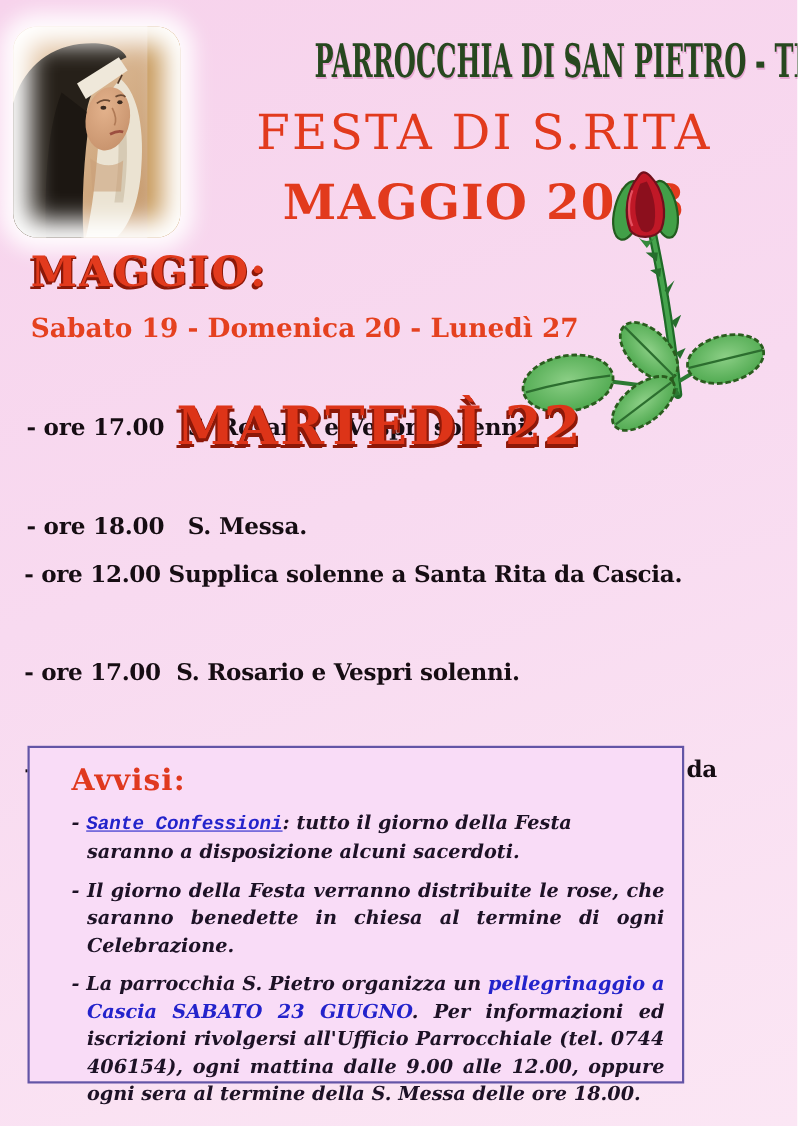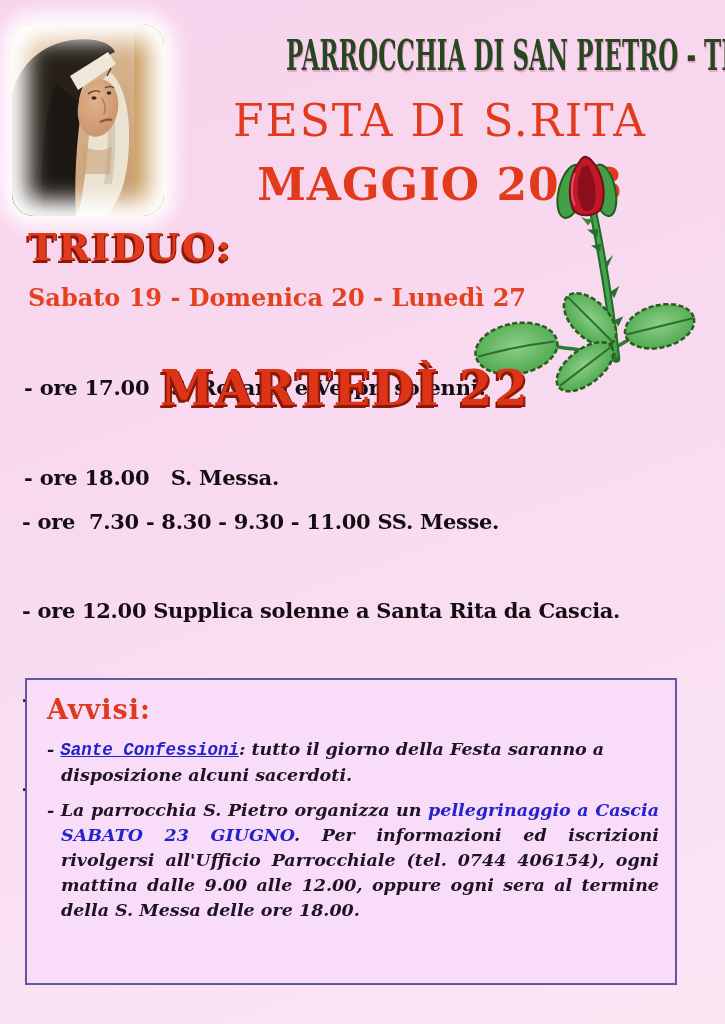--- a/index.html
+++ b/index.html
@@ -41,23 +41,23 @@
   
   .martedi-heading{position:absolute;left:135px;top:360px;width:420px;text-align:center;
     font-size:48px;font-weight:bold;color:#dd3418;letter-spacing:2px;white-space:nowrap;
     text-shadow:-2px 3px 0 #8d1808,2px 2px 0 #8d1808;}
 
   .schedule{position:absolute;left:22px;top:448px;font-size:21px;font-weight:bold;
     color:#160d13;line-height:29.5px;white-space:pre;letter-spacing:-0.3px;}
   .schedule .indent{padding-left:118px;}
 
   
-  .avvisi-box{position:absolute;left:25px;top:678px;width:652px;height:307px;
+  .avvisi-box{position:absolute;left:25px;top:678px;width:597px;height:307px;
     box-sizing:border-box;border:2px solid #6355a6;background:#f9dcf7;
-    padding:10px 16px 0 14px;}
+    padding:10px 16px 0 32px;}
   .avvisi-heading{font-size:27px;font-weight:bold;color:#e0391f;letter-spacing:1px;
     margin:4px 0 12px 6px;}
   .av-item{font-style:italic;font-weight:bold;color:#1d1226;font-size:17.5px;
     line-height:25px;margin:0 0 10px 0;padding-left:20px;text-indent:-14px;}
   .just{text-align:justify;}
   .blue{color:#2323cb;}
   .link-underline{text-decoration:underline;font-family:Liberation Mono, monospace;}
 </style>
 </head>
 <body>
@@ -137,40 +137,40 @@
       <ellipse cx="104" cy="38" rx="12" ry="27" transform="rotate(14 104 38)" fill="#42a048" stroke="#235c1f" stroke-width="2"></ellipse>
       <ellipse cx="137" cy="37" rx="11" ry="26" transform="rotate(-12 137 37)" fill="#42a048" stroke="#235c1f" stroke-width="2"></ellipse>
 
       <path d="M113,8 C103,20 100,40 106,56 C112,64 128,64 134,55 C139,42 137,20 124,7 C119,2 116,3 113,8 Z" fill="#c01827" stroke="#70101c" stroke-width="2"></path>
       <path d="M115,14 C109,28 109,44 116,56 C121,60 127,57 128,49 C130,34 126,21 121,12 Z" fill="#8c0f1d"></path>
       <path d="M108,20 C104,30 104,44 108,52" stroke="#e65060" stroke-width="2" fill="none"></path>
       <path d="M110,58 C116,68 126,68 132,58 L121,72 Z" fill="#35893c"></path>
     </svg>
   </div>
 
-  <div class="triduo-heading">TRIDUO:</div>
+  <div class="triduo-heading">MAGGIO:</div>
   <div class="triduo-dates">Sabato 19 - Domenica 20 - Lunedì 27</div>
   <div class="triduo-lines">
     <div>- ore 17.00   S. Rosario e Vespri solenni.</div>
     <div>- ore 18.00   S. Messa.</div>
   </div>
 
   <div class="martedi-heading">MARTEDÌ 22</div>
   <div class="schedule">
-    <div>- ore  7.30 - 8.30 - 9.30 - 11.00 SS. Messe.</div>
     <div>- ore 12.00 Supplica solenne a Santa Rita da Cascia.</div>
     <div>- ore 17.00  S. Rosario e Vespri solenni.</div>
     <div>- ore 18.00 Concelebrazione Eucaristica  presieduta da</div>
     <div class="indent">S.E. Rev.ma Mons. Giovanni Scanavino,</div>
     
   </div>
 
   <div class="avvisi-box">
     <div class="avvisi-heading">Avvisi:</div>
     <div class="av-item">
       <span>- </span><span class="blue link-underline">Sante Confessioni</span><span>: tutto il giorno della Festa saranno a disposizione alcuni sacerdoti.</span>
     </div>
+    <div class="av-item just">- Il giorno della Festa verranno distribuite le rose, che saranno benedette in chiesa al termine di ogni Celebrazione.</div>
     <div class="av-item just">
       <span>- La parrocchia S. Pietro organizza un </span><span class="blue">pellegrinaggio a Cascia SABATO 23 GIUGNO</span><span>. Per informazioni ed iscrizioni rivolgersi all'Ufficio Parrocchiale (tel. 0744 406154), ogni mattina dalle 9.00 alle 12.00, oppure ogni sera al termine della S. Messa delle ore 18.00.</span>
     </div>
   </div>
 
 </div>
 
 </body></html>

